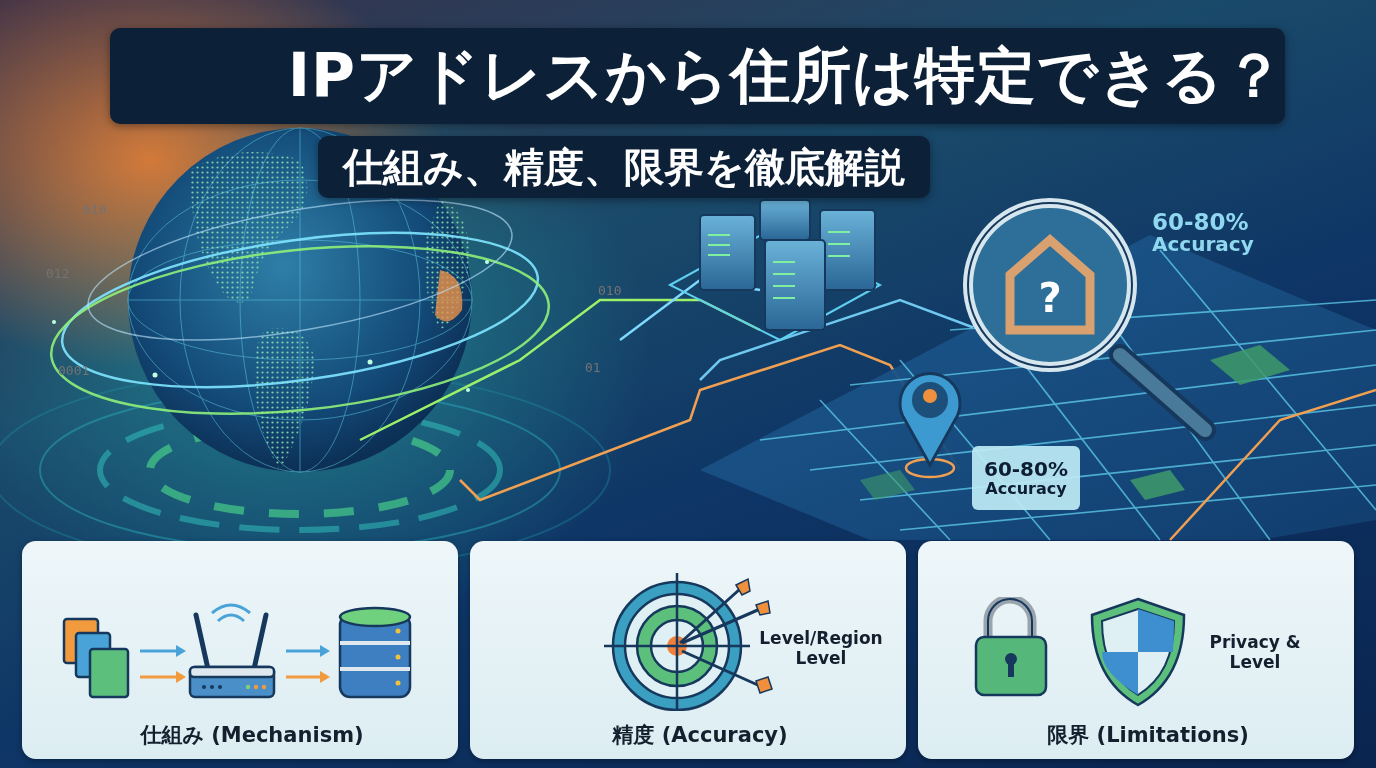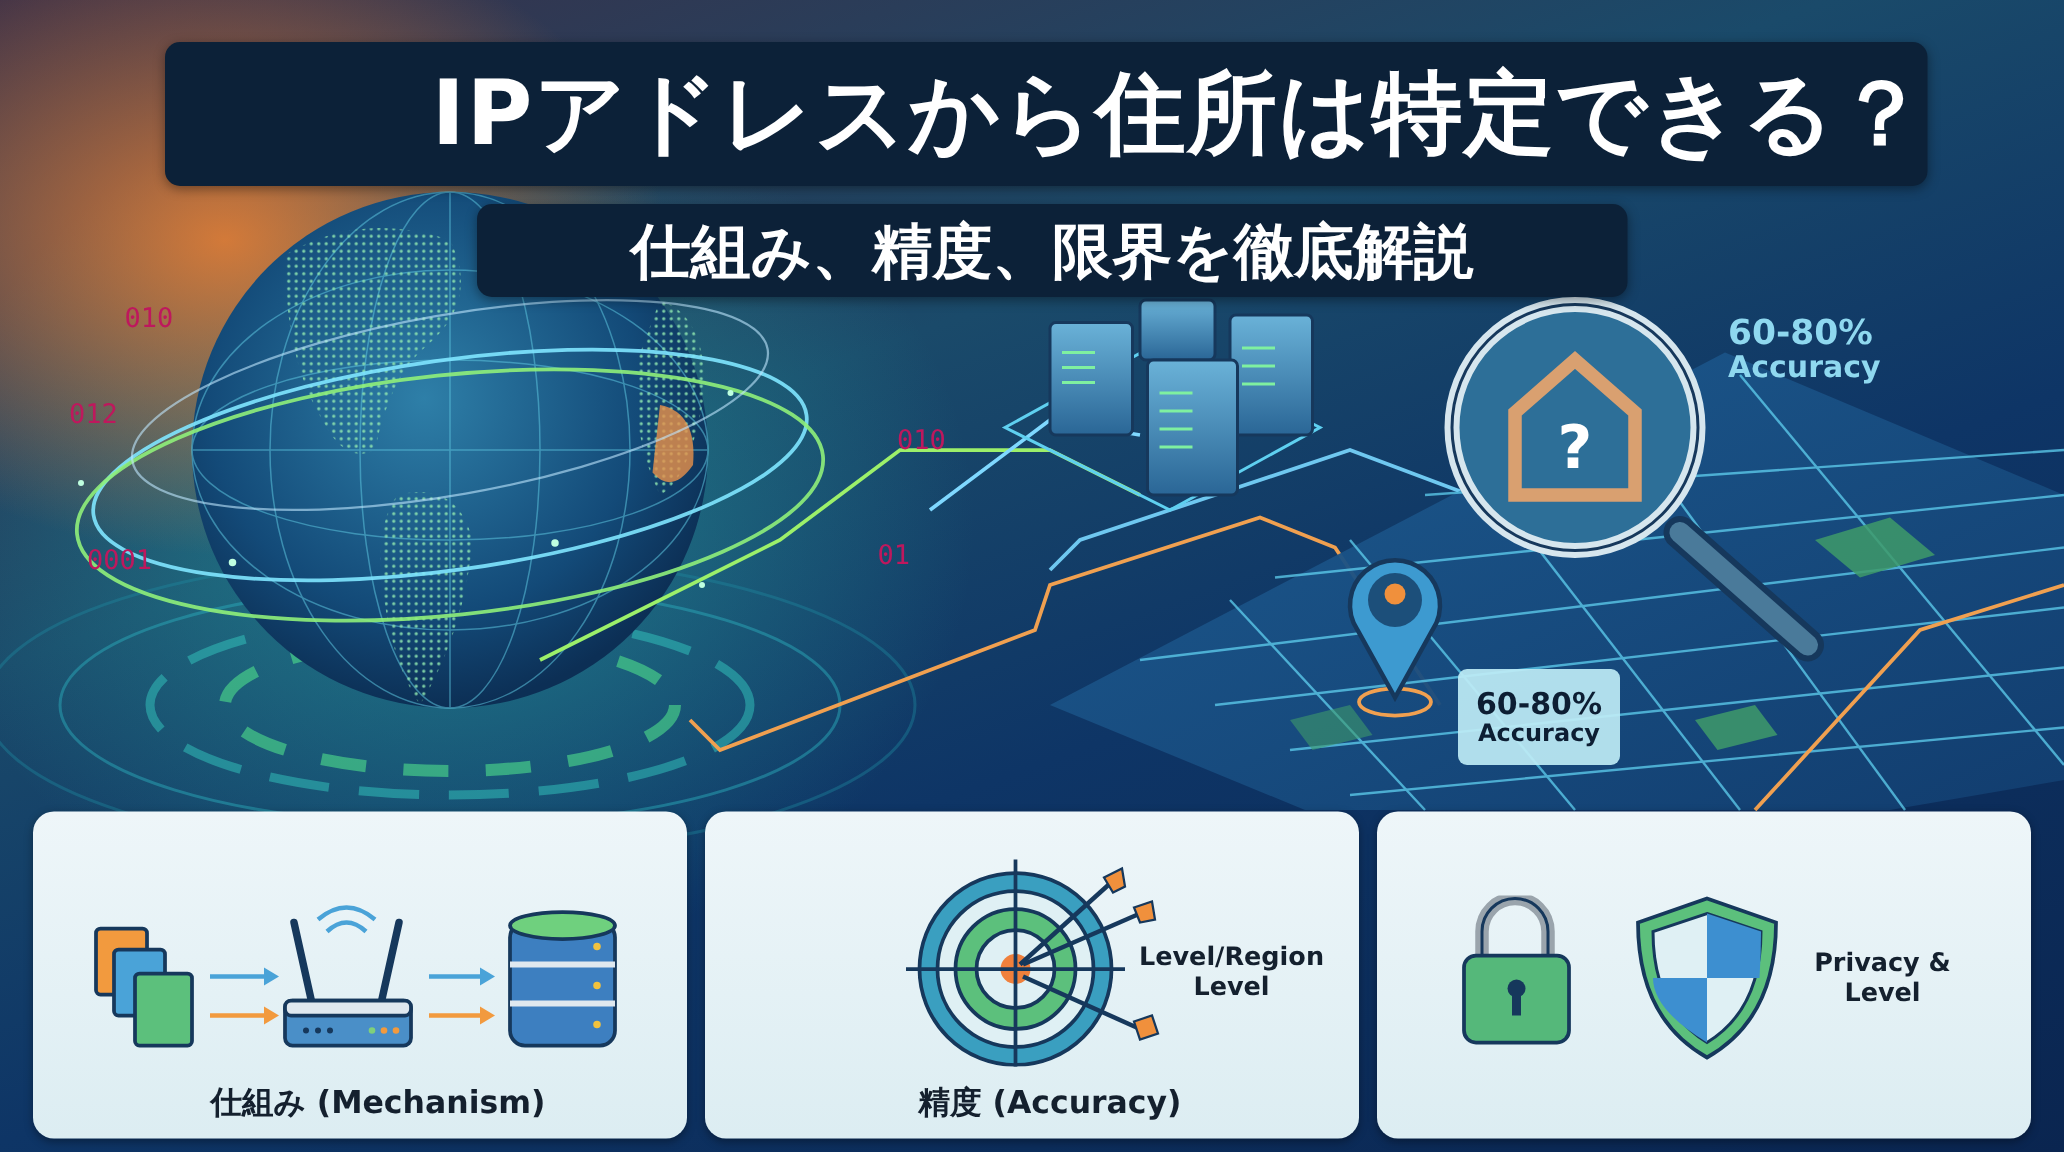--- a/index.html
+++ b/index.html
@@ -6,24 +6,24 @@
   body{width:1376px;height:768px;overflow:hidden;position:relative;
     font-family:"DejaVu Sans","Liberation Sans",sans-serif;
     background:
       radial-gradient(ellipse 420px 300px at 150px 160px, rgba(240,130,50,0.85), rgba(240,130,50,0) 70%),
       radial-gradient(ellipse 500px 420px at 300px 350px, rgba(40,170,170,0.55), rgba(0,0,0,0) 70%),
       linear-gradient(160deg,#3a3048 0%,#1a4a6a 35%,#0e3566 60%,#0a2550 100%);}
   .abs{position:absolute;}
   .title-box{left:110px;top:28px;width:1175px;height:96px;background:#0c2138;border-radius:10px;
     display:flex;align-items:center;justify-content:flex-end;box-shadow:0 2px 8px rgba(0,0,0,0.4);}
   .title-text{color:#fff;font-weight:bold;font-size:60px;letter-spacing:1px;white-space:nowrap;}
-  .sub-box{left:318px;top:136px;width:767px;height:62px;background:#0c2138;border-radius:10px;
+  .sub-box{left:318px;top:136px;width:612px;height:62px;background:#0c2138;border-radius:10px;
     display:flex;align-items:center;justify-content:center;box-shadow:0 2px 8px rgba(0,0,0,0.4);}
   .sub-text{color:#fff;font-weight:bold;font-size:40px;white-space:nowrap;}
-  .bin{font-family:"DejaVu Sans Mono",monospace;color:#be185d;font-size:18px;}
+  .bin{font-family:"DejaVu Sans Mono",monospace;color:#737373;font-size:13px;}
   .acc-top{left:1152px;top:210px;color:#8fd8ef;font-weight:bold;line-height:1.05;}
   .acc-top .big{font-size:23px;} .acc-top .small{font-size:20px;}
   .acc-label{left:972px;top:446px;width:108px;height:64px;background:rgba(190,235,245,0.92);border-radius:6px;
     color:#0d1e33;font-weight:bold;text-align:center;display:flex;flex-direction:column;justify-content:center;line-height:1.1;}
   .acc-label .big{font-size:20px;} .acc-label .small{font-size:16px;}
   .card{top:541px;width:436px;height:218px;border-radius:14px;
     background:linear-gradient(180deg,#eef6f9 0%,#dcedf2 100%);box-shadow:0 2px 6px rgba(0,0,0,0.35);}
   .card-label{position:absolute;left:0;right:0;bottom:10px;text-align:center;font-weight:bold;font-size:21px;color:#14202e;padding-left:24px;}
   .side-label{position:absolute;font-weight:bold;font-size:17px;color:#14202e;text-align:center;line-height:1.15;}
 </style>
@@ -261,13 +261,14 @@
       <path d="M48 0 L94 16 Q94 80 48 106 Q2 80 2 16 Z" fill="#5cc07c" stroke="#16385c" stroke-width="2.5"></path>
       <path d="M48 10 L84 22 Q84 74 48 96 Q12 74 12 22 Z" fill="#dff0f4" stroke="#16385c" stroke-width="2"></path>
       <path d="M48 10 L84 22 Q84 38 83 53 L48 53 Z" fill="#3d8fd0"></path>
       <path d="M12 53 L48 53 L48 96 Q12 74 12 53 Z" fill="#3d8fd0"></path>
     </g>
   </svg>
   <div class="side-label" style="left:282px;top:92px;width:110px">
     <div>Privacy &amp;</div>
     <div>Level</div>
   </div>
+  <div class="card-label">限界 (Limitations)</div>
 </div>
 
 </body></html>

